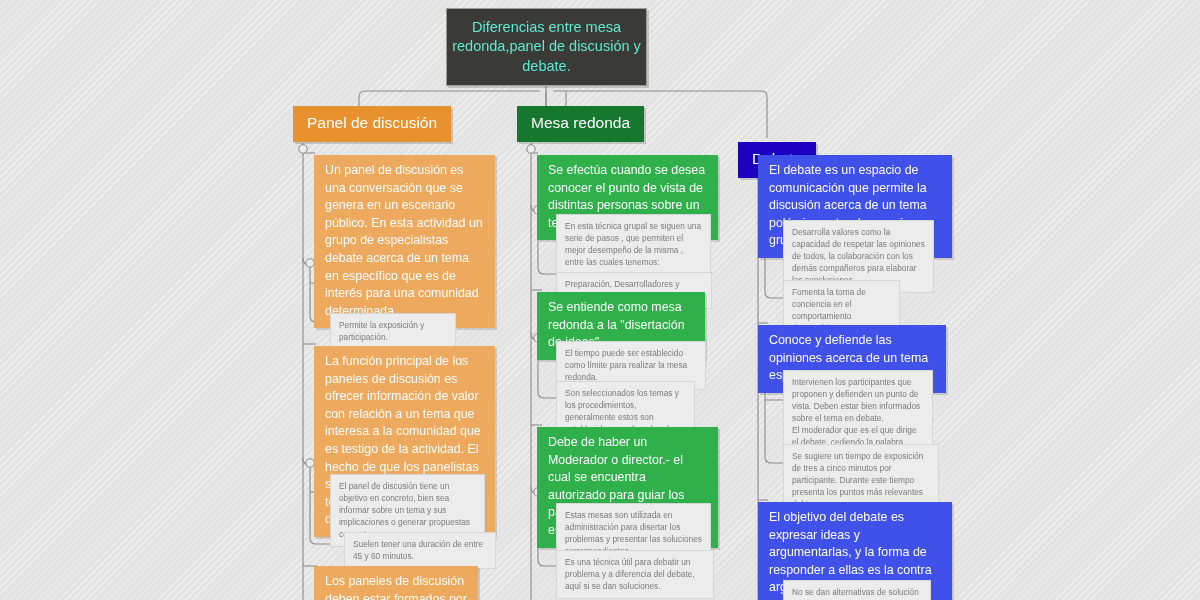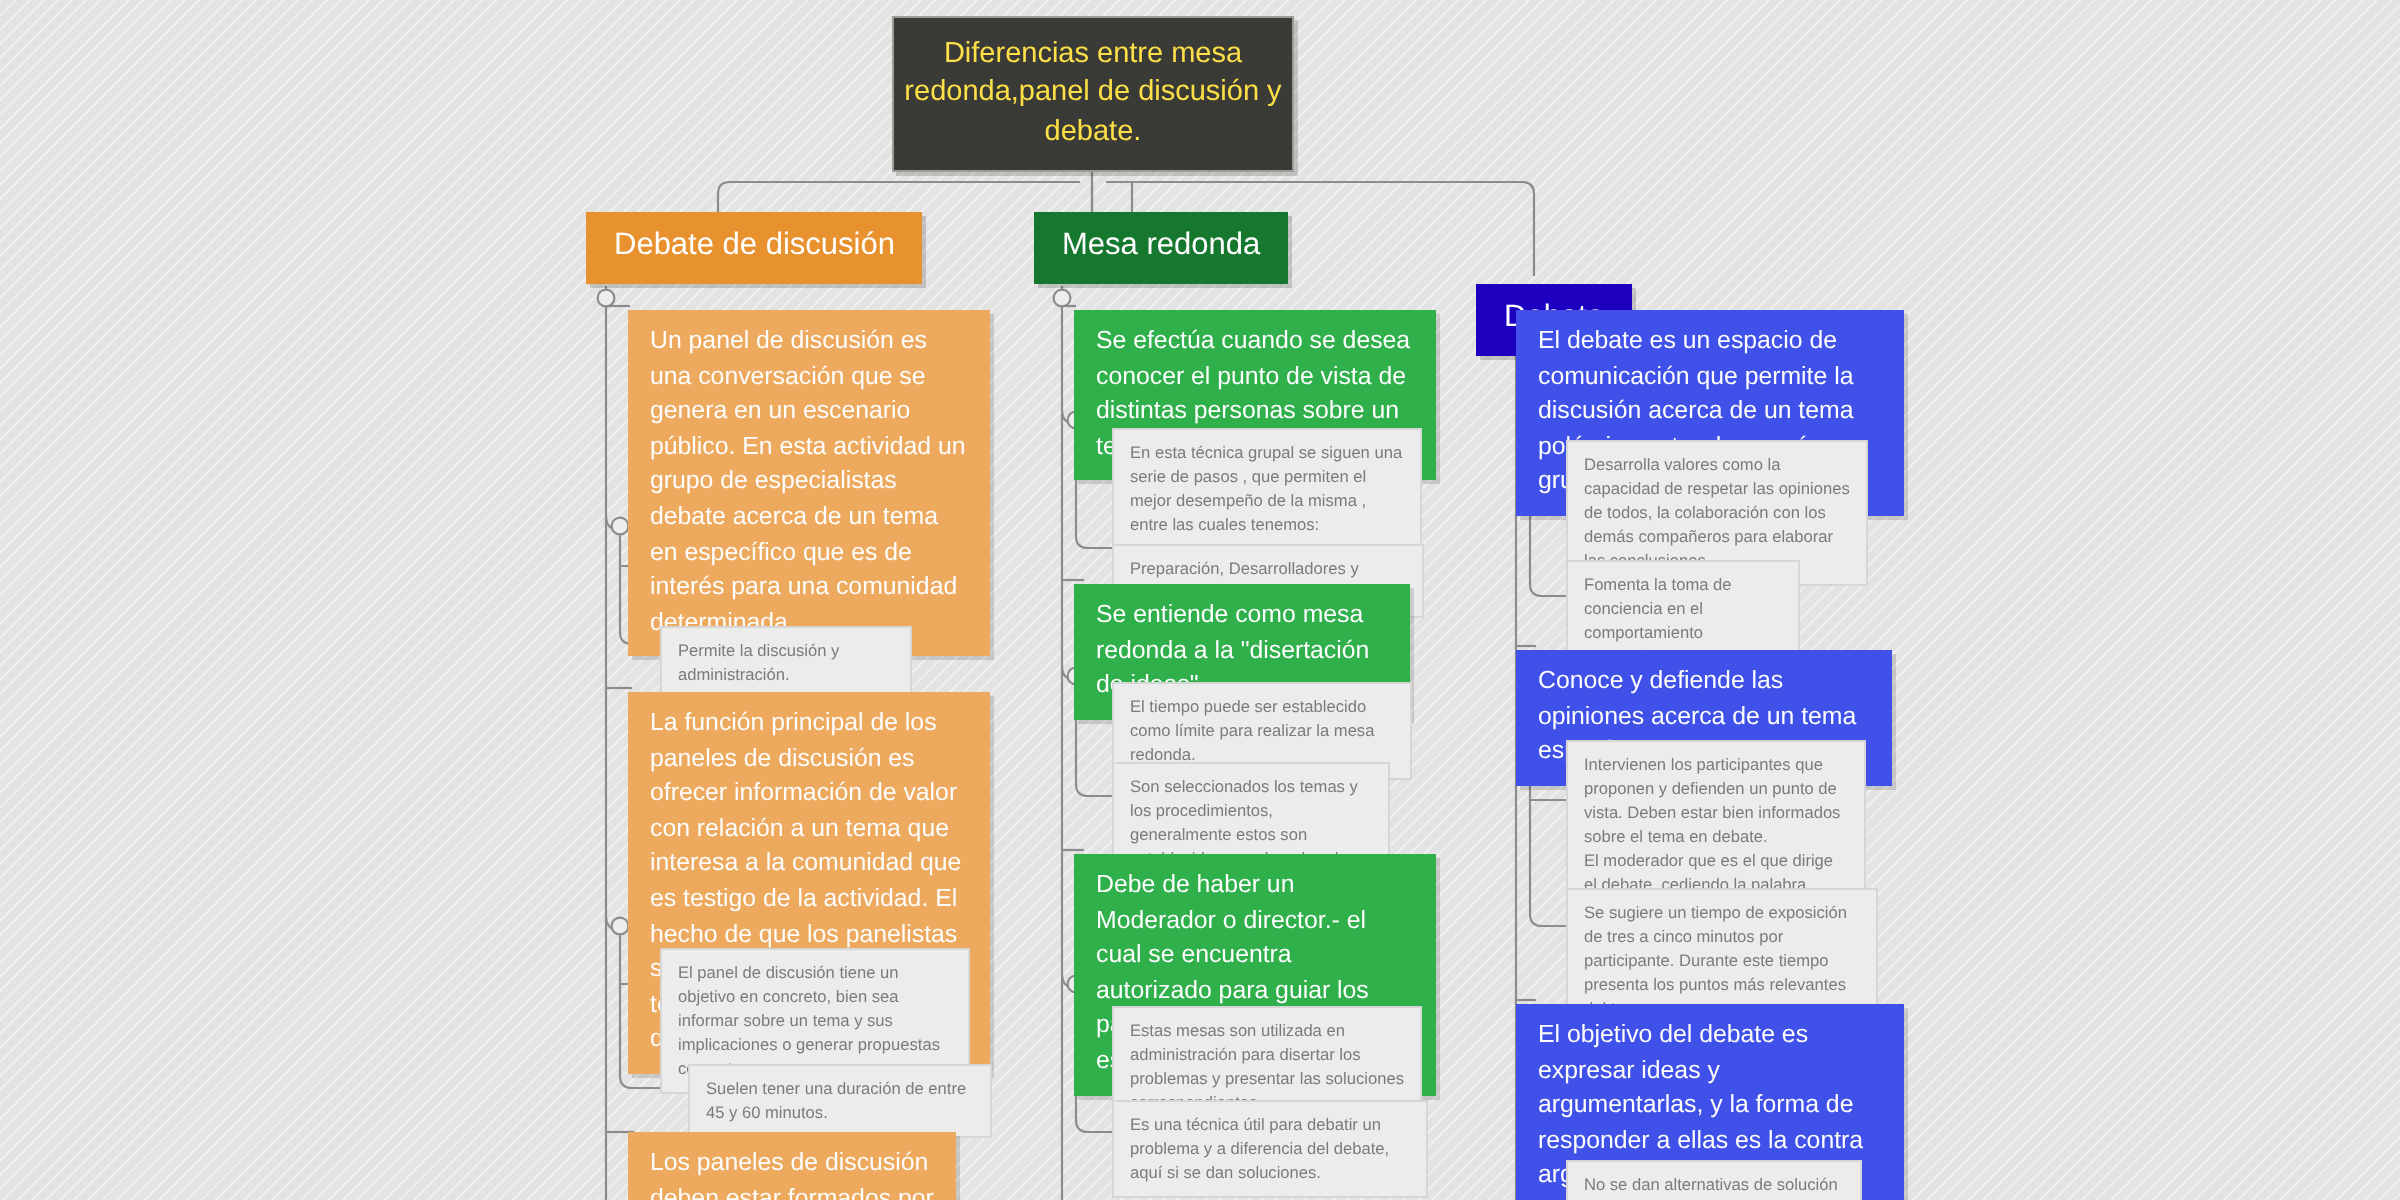--- a/index.html
+++ b/index.html
@@ -18,21 +18,21 @@
       repeating-linear-gradient(135deg, rgba(255,255,255,0.45) 0px, rgba(255,255,255,0.45) 1px, rgba(0,0,0,0) 1px, rgba(0,0,0,0) 5px);
     overflow: hidden;
   }
   #wires { position:absolute; left:0; top:0; width:1200px; height:600px; pointer-events:none; }
 
   .node { position: absolute; }
 
   
   .root {
     background: #3a3a36;
-    color: #fde047;
+    color: #5eead4;
     border: 1px solid #9d9d98;
     padding: 9px 3px;
     text-align: center;
     font-size: 14.5px;
     line-height: 1.33;
     box-shadow: 2px 2px 0 rgba(0,0,0,0.16);
   }
 
   
   .lvl1 {
@@ -137,25 +137,25 @@
       <circle cx="538" cy="492" r="4.2"></circle>
       <circle cx="758" cy="149" r="4.2"></circle>
       <circle cx="765" cy="227" r="4.2"></circle>
       <circle cx="765" cy="373" r="4.2"></circle>
       <circle cx="765" cy="580" r="4.2"></circle>
     </g>
   </svg>
 
   <div class="node root" style="left:446px; top:8px; width:201px;">Diferencias entre  mesa redonda,panel de discusión y debate.</div>
 
-  <div class="node lvl1 orange" style="left:293px; top:106px;">Debate de discusión</div>
+  <div class="node lvl1 orange" style="left:293px; top:106px;">Panel de discusión</div>
 
   <div class="node lvl2 orange" style="left:314px; top:155px; width:181px;">Un panel de discusión es una conversación que se genera en un escenario público. En esta actividad un grupo de especialistas debate acerca de un tema en específico que es de interés para una comunidad determinada.</div>
 
-  <div class="node leaf" style="left:330px; top:313px; width:126px;">Permite la discusión y administración.</div>
+  <div class="node leaf" style="left:330px; top:313px; width:126px;">Permite la exposición y participación.</div>
 
   <div class="node lvl2 orange" style="left:314px; top:346px; width:181px;">La función principal de los paneles de discusión es ofrecer información de valor con relación a un tema que interesa a la comunidad que es testigo de la actividad. El hecho de que los panelistas sean especialistas en dicho tema permite que la discusión sea de alto nivel.</div>
 
   <div class="node leaf" style="left:330px; top:474px; width:155px;">El panel de discusión tiene un objetivo en concreto, bien sea informar sobre un tema y sus implicaciones o generar propuestas concretas.</div>
   <div class="node leaf" style="left:344px; top:532px; width:152px;">Suelen tener una duración de entre 45 y 60 minutos.</div>
 
   <div class="node lvl2 orange" style="left:314px; top:566px; width:164px;">Los paneles de discusión deben estar formados por al menos tres</div>
 
   <div class="node lvl1 green" style="left:517px; top:106px;">Mesa redonda</div>
 

